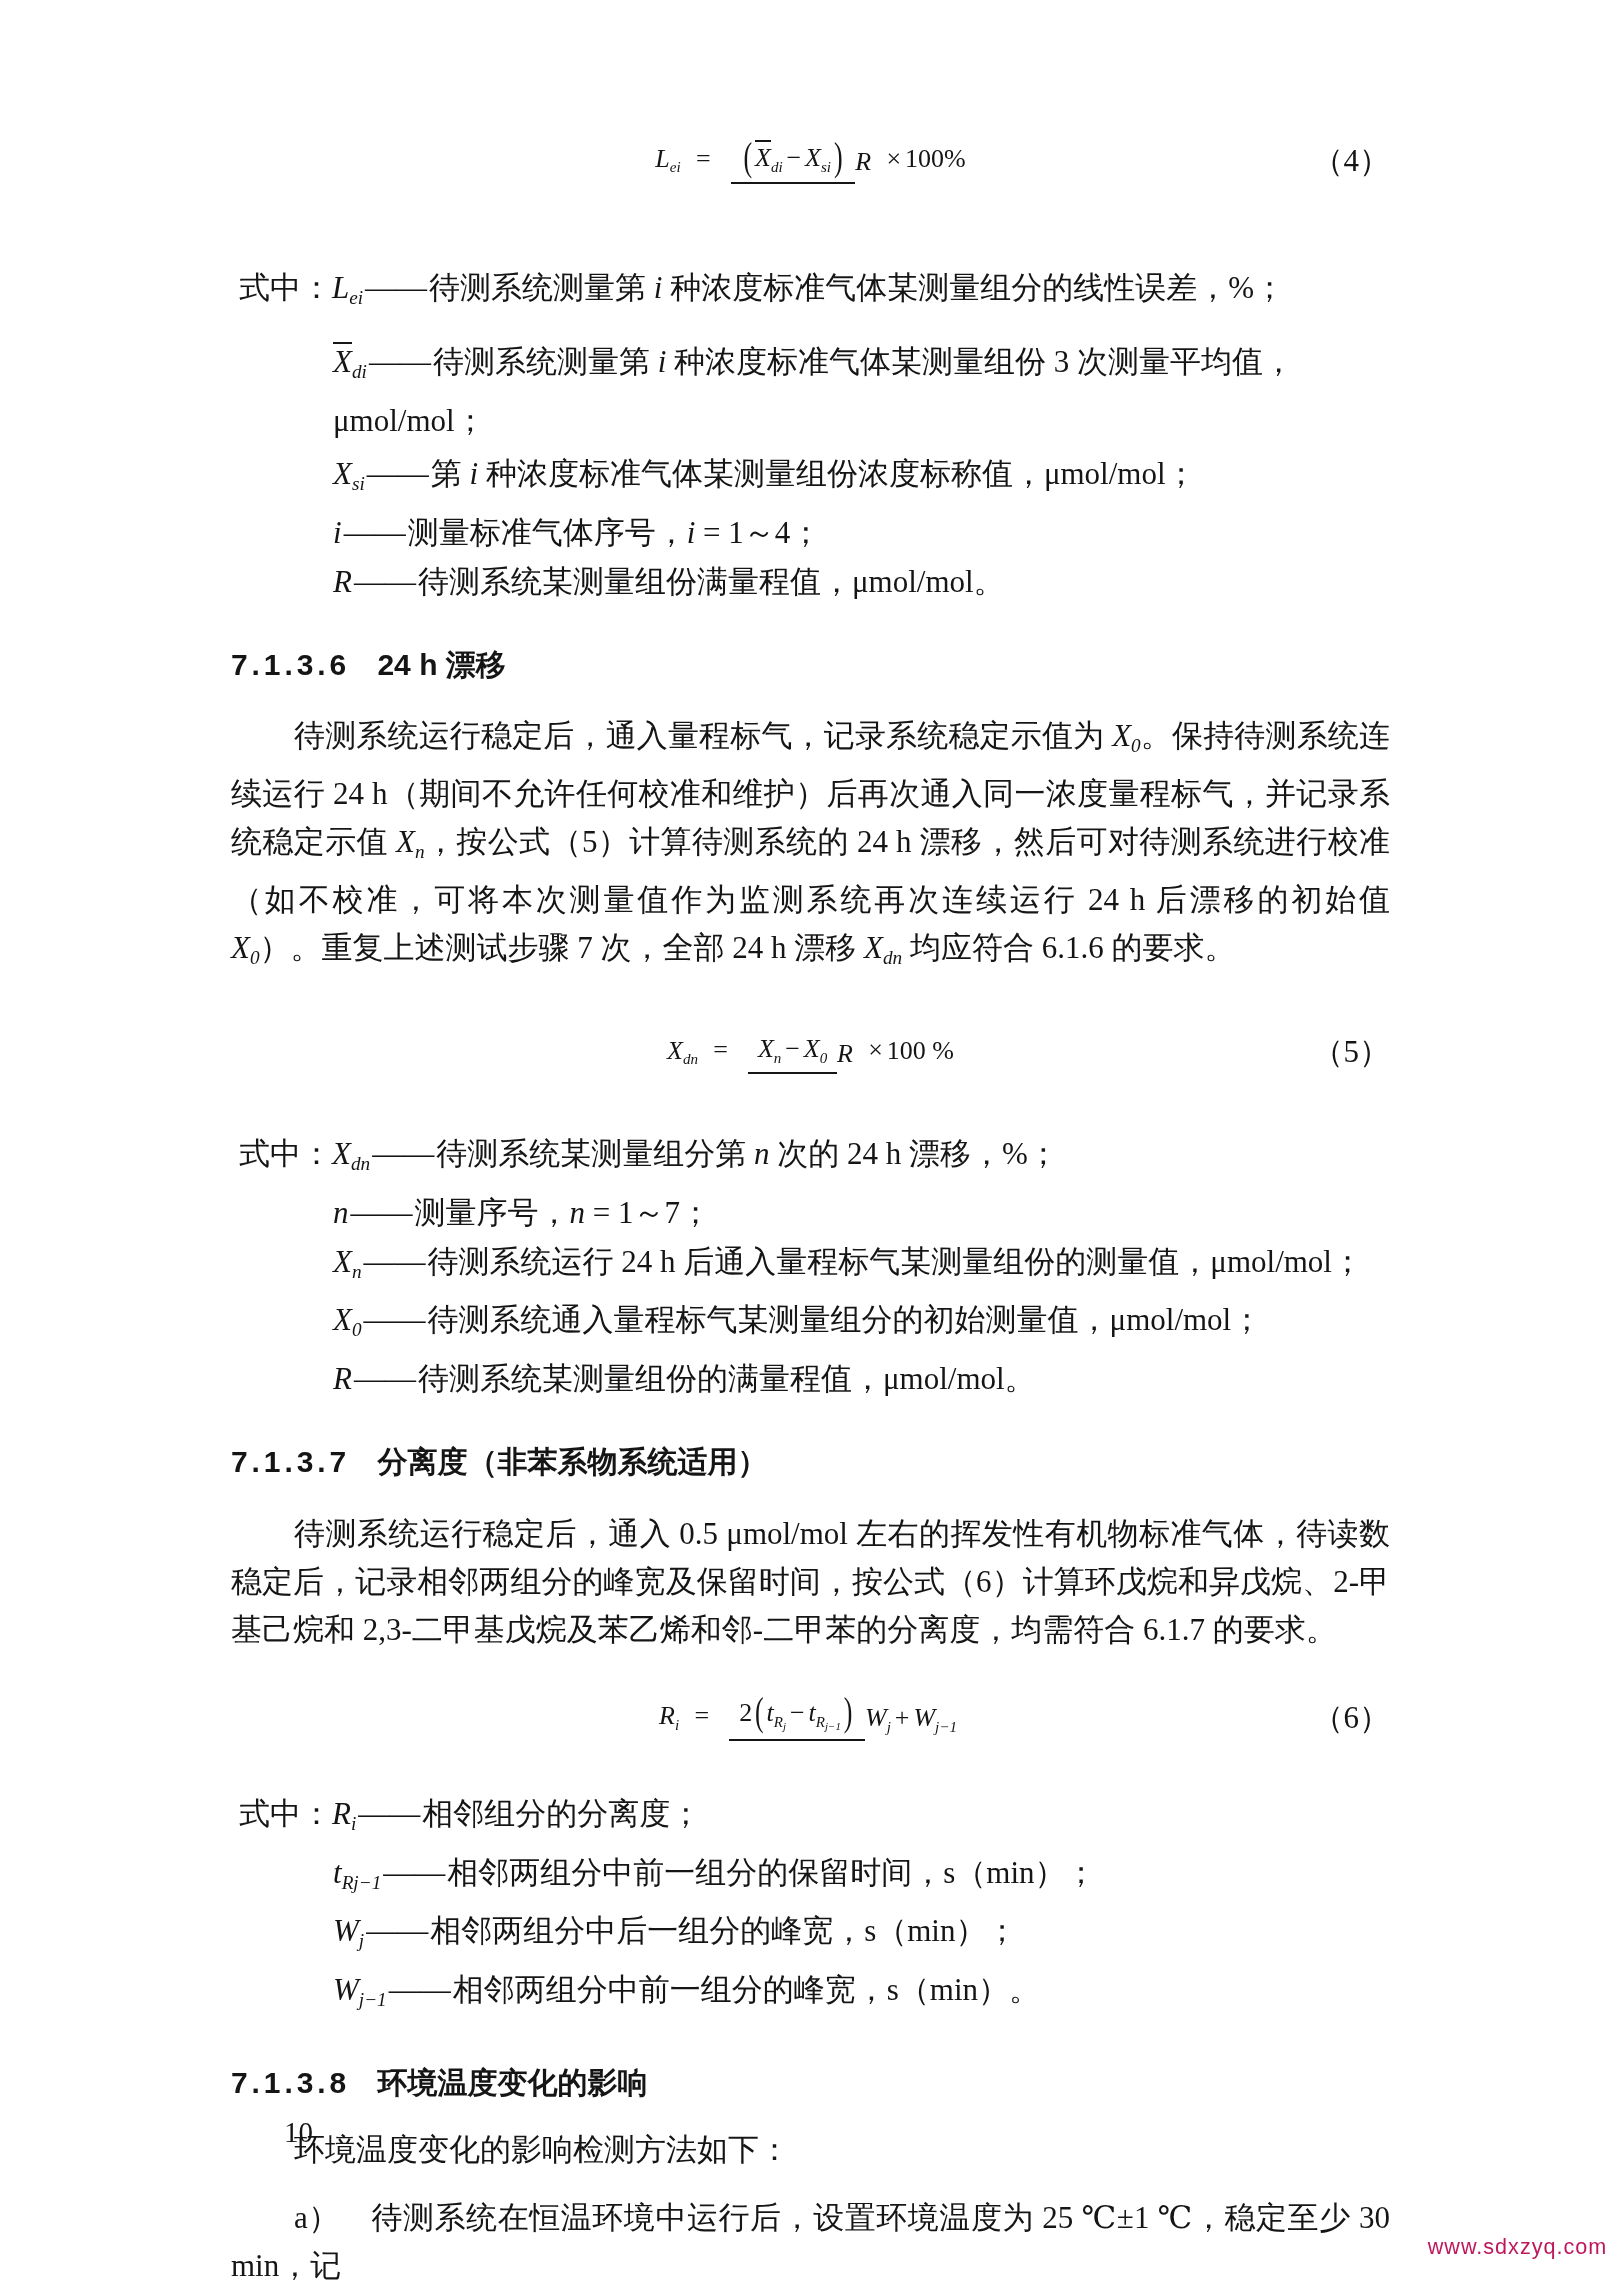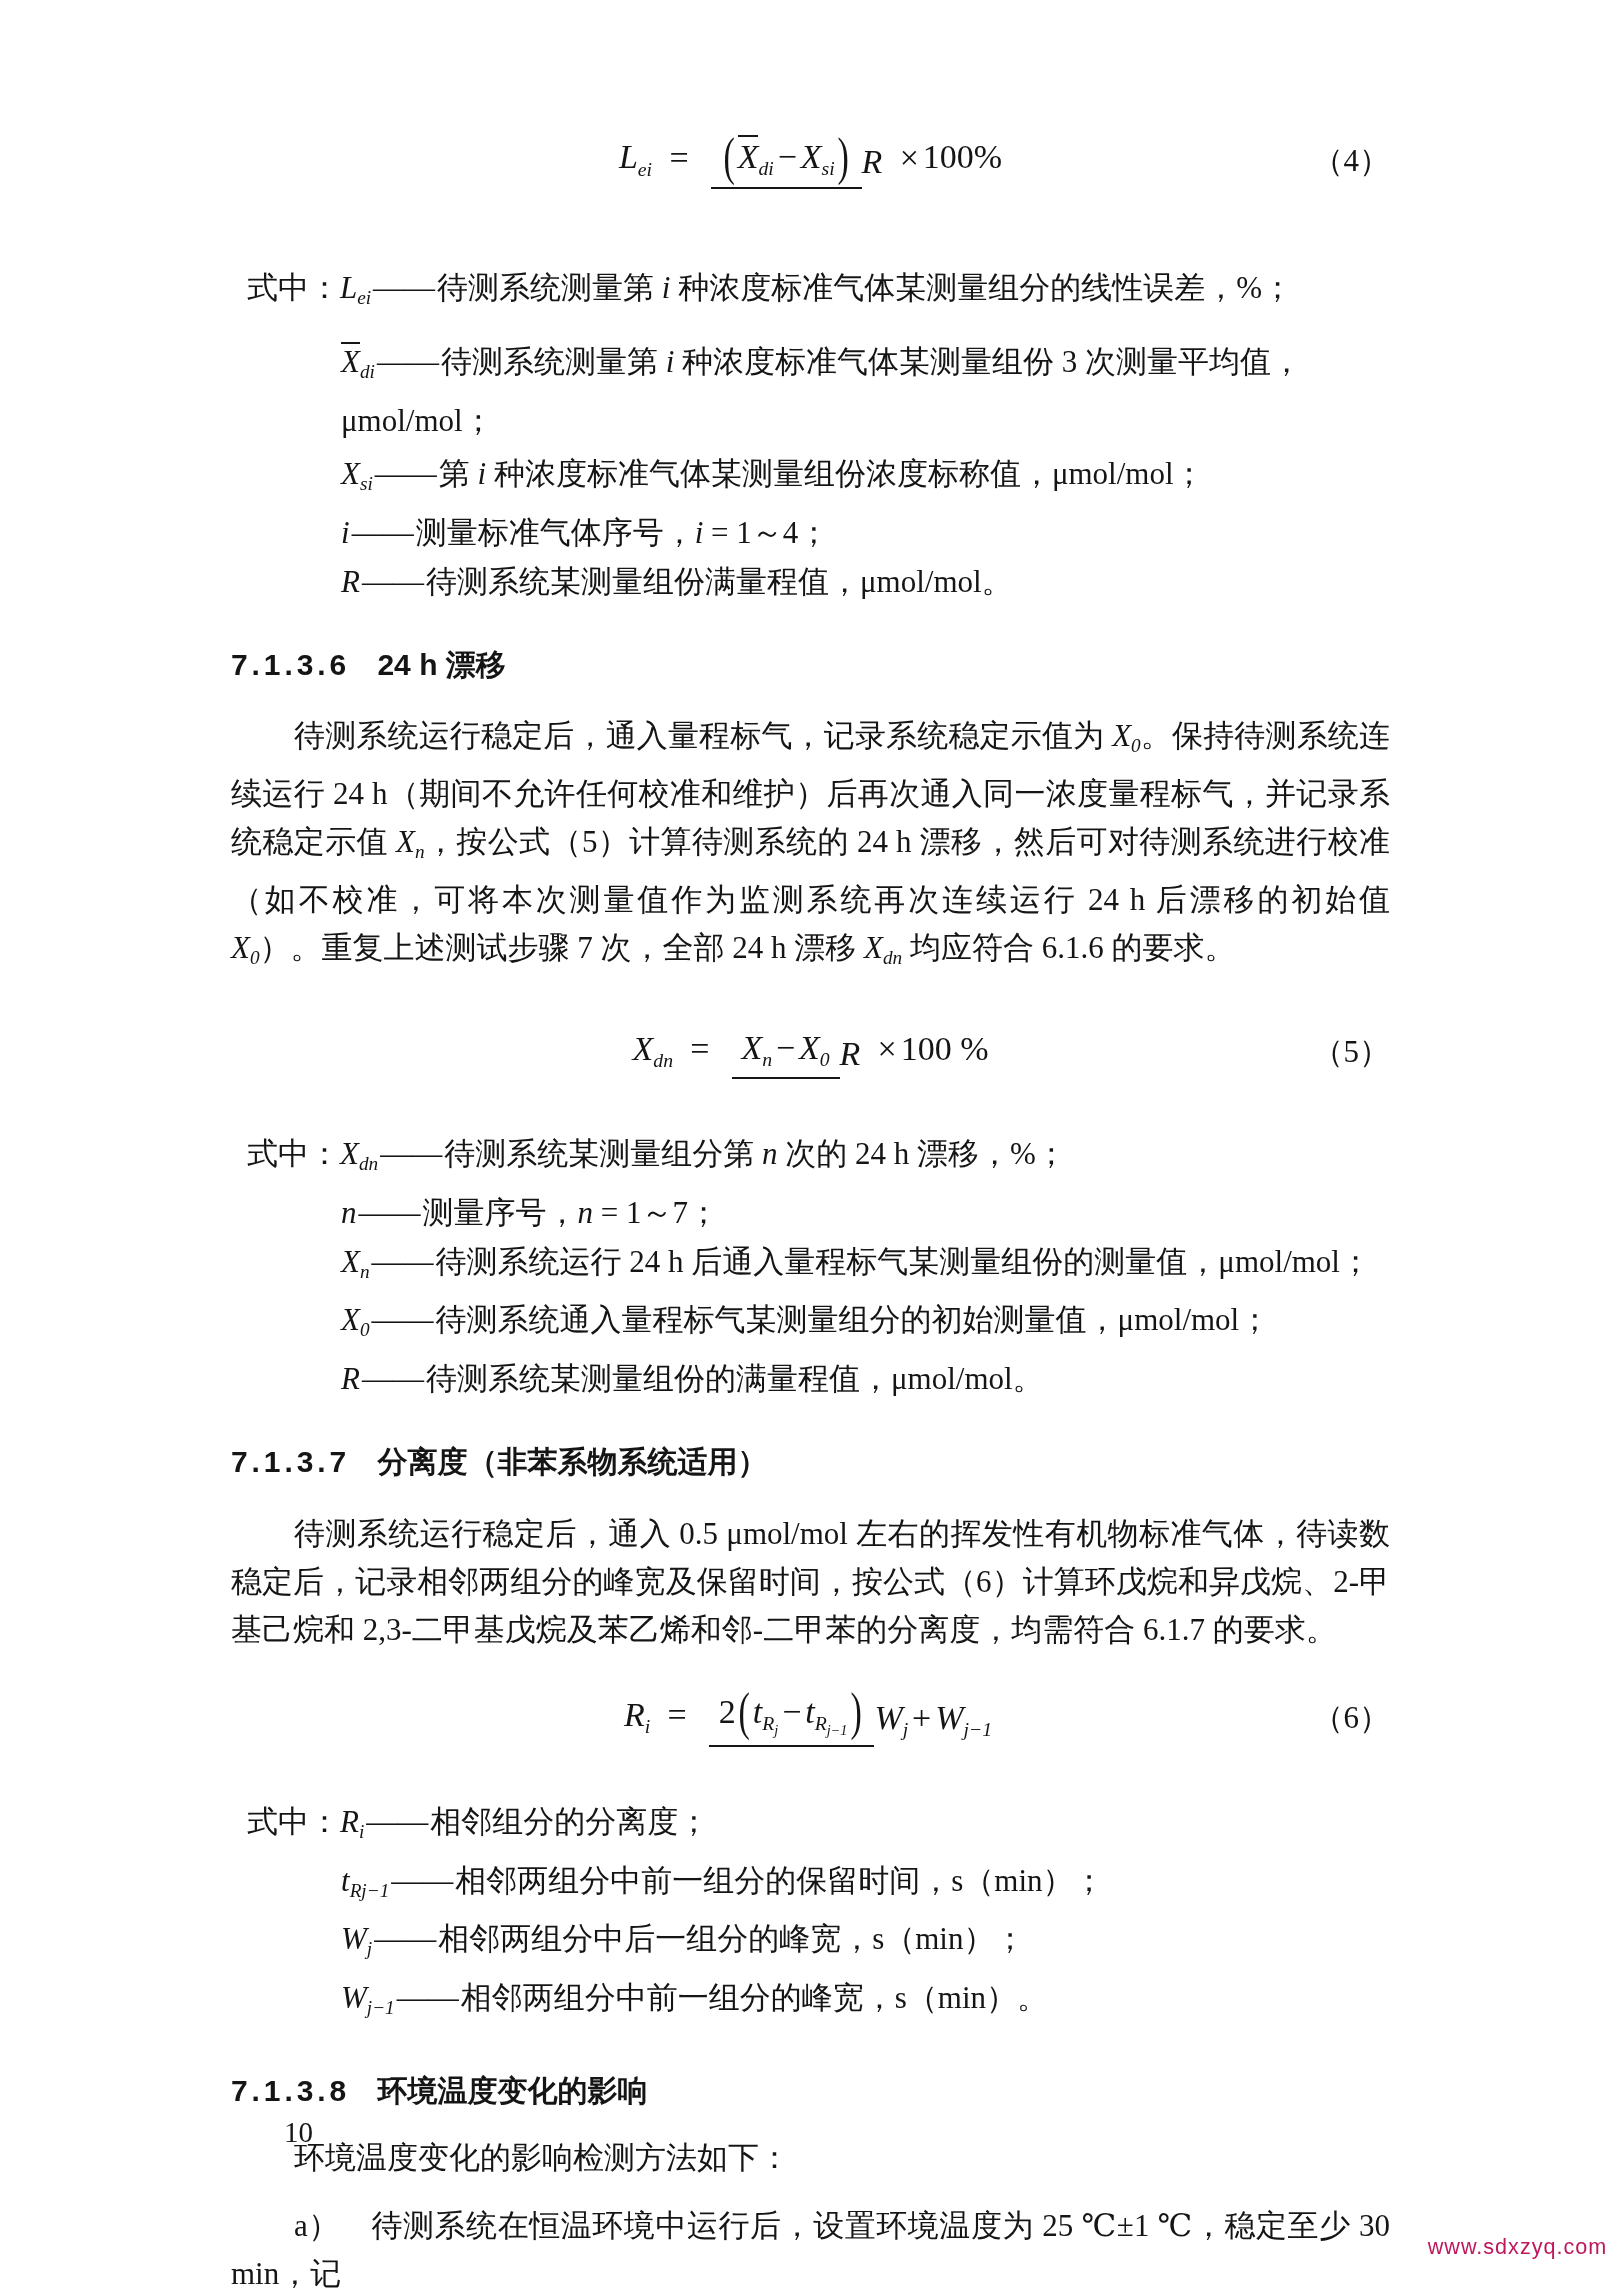--- a/index.html
+++ b/index.html
@@ -14,36 +14,36 @@
     position: absolute; inset: 0;
     padding: 102px 231px 0 231px;
     font-size: 31px; line-height: 48px;
   }
 
   
   .eq-block { position: relative; display: flex; justify-content: center; align-items: center; min-height: 118px; }
   .eq-block.eq4 { margin-bottom: 43px; }
   .eq-block.eq5 { margin-top: 15.7px; margin-bottom: 21.6px; min-height: 110px; }
   .eq-block.eq6 { margin-top: 2px; margin-bottom: 7.8px; min-height: 125px; }
-  .formula { font-size: 34px; line-height: 1.25; white-space: nowrap; }
+  .formula { font-size: 26px; line-height: 1.25; white-space: nowrap; }
   .f-it { font-style: italic; }
   .f-plain { font-style: normal; }
   .f-sub { font-size: 0.58em; font-style: italic; vertical-align: -0.38em; }
   .f-subsub { font-size: 0.42em; font-style: italic; vertical-align: -0.85em; }
   .f-op { font-style: normal; margin: 0 8.8px; }
   .f-op.tight { margin: 0 3.9px; }
   .frac { display: inline-flex; flex-direction: row; align-items: center; vertical-align: middle; margin: 0 4.9px; }
   .frac .num { display: inline-block; border-bottom: 2.9px solid #161616; padding: 2px 9.8px 4.9px; white-space: nowrap; }
   .frac .den { display: block; text-align: center; padding-top: 2.9px; font-style: italic; }
   .bigp { display: inline-block; transform: scaleY(1.55); font-style: normal; margin: 0 2.9px; }
   .f-ovl { display: inline-block; border-top: 2.9px solid #161616; padding-top: 2px; font-style: italic; line-height: 1.05; }
   .eq-no { position: absolute; right: 0; top: 50%; transform: translateY(-50%); font-size: 31px; }
 
   
-  .def-list { margin: 16px; }
+  .def-list { margin: 8px; }
   .def-row { padding-left: 94px; line-height: 49px; }
   .def-row.first { padding-left: 0; }
   .def-row.tall { padding-top: 15.7px; padding-bottom: 3.9px; }
   .def-lead { }
   .term { font-style: italic; }
   .def-dash { margin: 0 2px; }
   .it { font-style: italic; }
   .sub { font-size: 0.62em; vertical-align: -0.3em; }
   .ovl { display: inline-block; border-top: 2.9px double #161616; padding-top: 2px; line-height: 1.05; }
 

